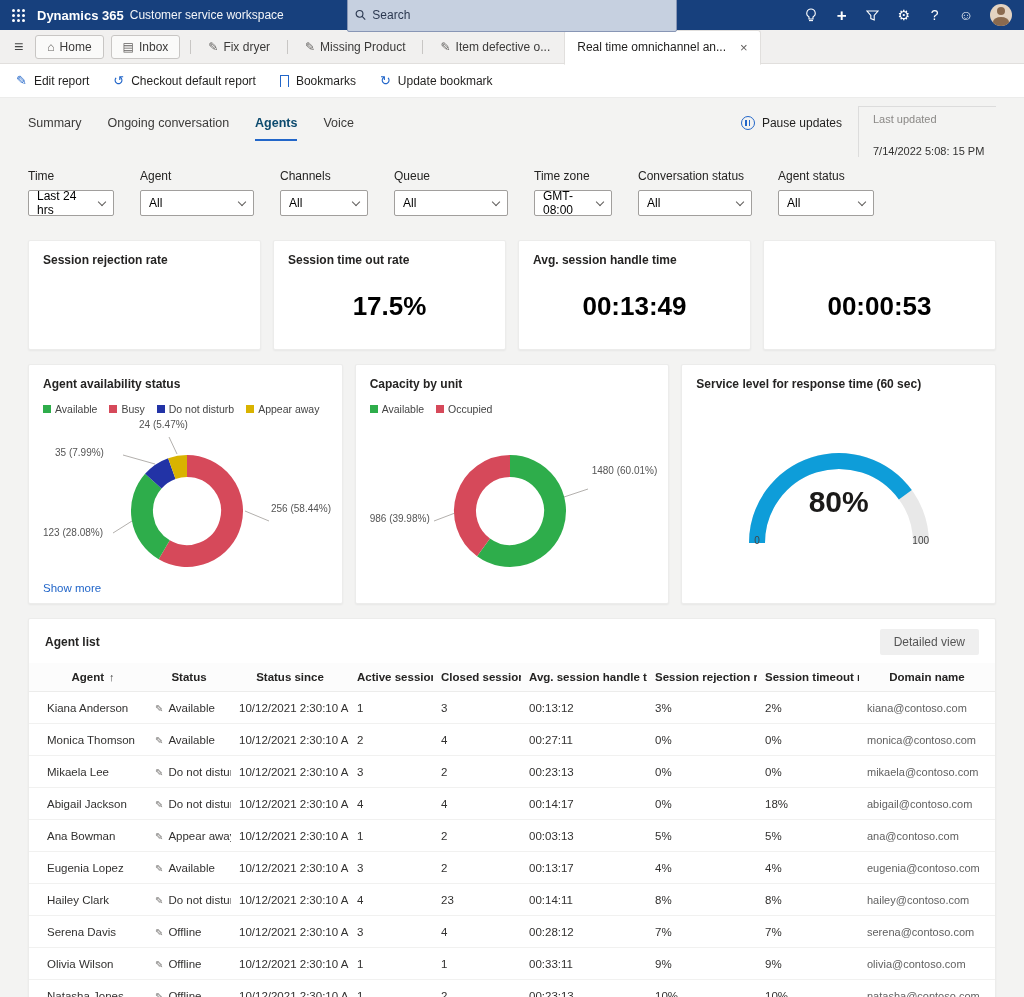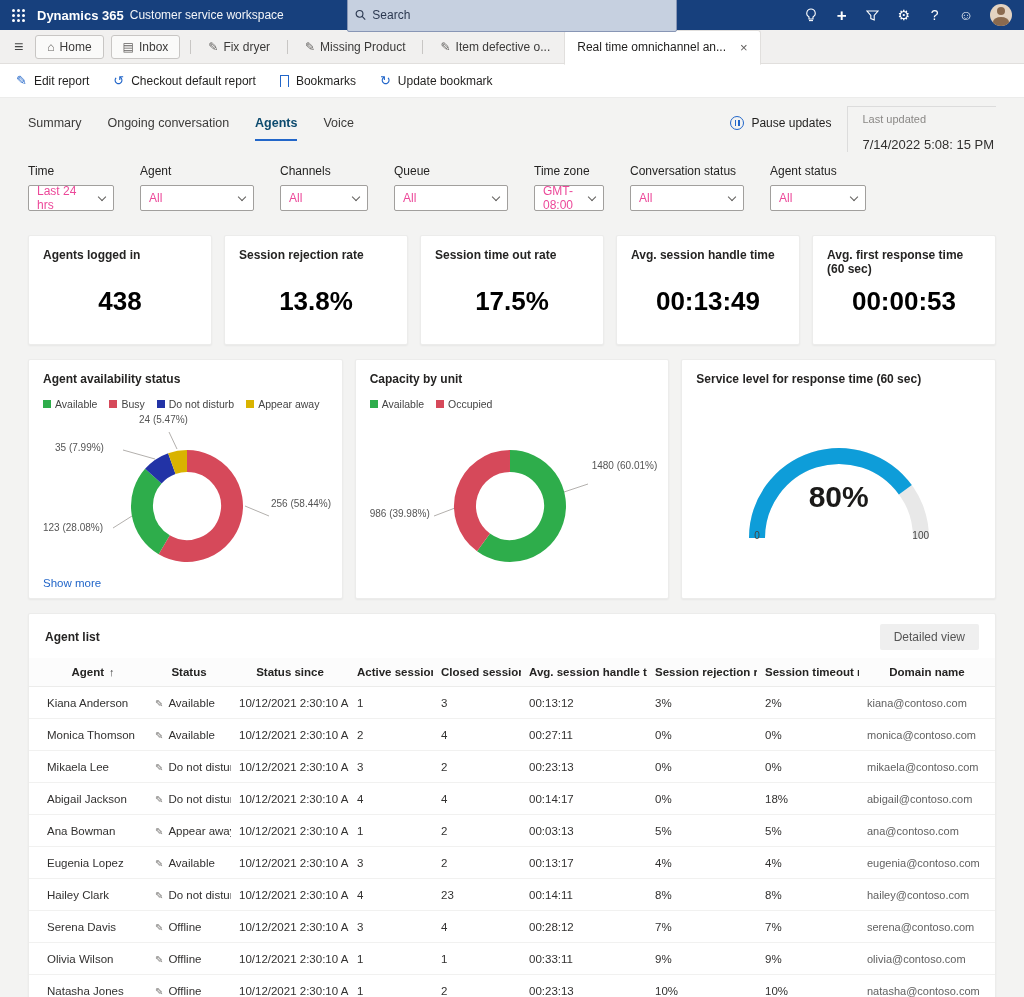--- a/index.html
+++ b/index.html
@@ -45,32 +45,32 @@
   .report-head{display:flex;align-items:flex-start}
   .rtabs{display:flex;gap:26px;font-size:12.5px;padding-top:10px}
   .rtab{color:#3b3a39;cursor:pointer;padding-bottom:9px;border-bottom:2.5px solid transparent}
   .rtab.active{font-weight:bold;color:#0c4a6e;border-bottom-color:#2266c9}
   .head-right{margin-left:auto;display:flex;align-items:flex-start;gap:16px}
   .pause-btn{display:flex;align-items:center;gap:7px;font-size:12px;margin-top:10px;cursor:pointer;background:none;border:none;font-family:inherit;color:#201f1e}
   .pause-ic{width:14px;height:14px;border:1.3px solid #2266c9;border-radius:50%;display:flex;align-items:center;justify-content:center;gap:2px;flex:none}
   .pause-ic i{width:1.5px;height:6px;background:#2266c9}
   .last-updated{border-left:1px solid #dcdcdc;border-top:1px solid #dcdcdc;padding:6px 2px 0 14px;min-width:138px}
   .lu-label{color:#8a8886;font-size:11px}
-  .lu-value{color:#323130;font-size:13px;margin-top:12px}
+  .lu-value{color:#323130;font-size:11px;margin-top:20px}
 
   
   .filters{display:flex;gap:26px;margin-top:12px}
   .flabel{font-size:12px;font-weight:normal;color:#252423;margin-bottom:7px}
-  .fselect{height:26px;border:1px solid #a19f9d;border-radius:2px;background:#fff;display:flex;align-items:center;justify-content:space-between;padding:0 8px;font-size:12px;color:#ec4899;cursor:pointer;gap:8px}
+  .fselect{height:26px;border:1px solid #a19f9d;border-radius:2px;background:#fff;display:flex;align-items:center;justify-content:space-between;padding:0 8px;font-size:12px;color:#000000;cursor:pointer;gap:8px}
   .chev{width:6px;height:6px;border-right:1.3px solid #605e5c;border-bottom:1.3px solid #605e5c;transform:rotate(45deg);margin-top:-3px;flex:none}
   .fgroup:nth-child(1) .fselect{width:86px}
   .fgroup:nth-child(2) .fselect{width:114px}
   .fgroup:nth-child(3) .fselect{width:88px}
   .fgroup:nth-child(4) .fselect{width:114px}
-  .fgroup:nth-child(5) .fselect{width:70px}
+  .fgroup:nth-child(5) .fselect{width:78px}
   .fgroup:nth-child(6) .fselect{width:114px}
   .fgroup:nth-child(7) .fselect{width:96px}
 
   .card{background:#fff;border:1px solid #ececeb;border-radius:2px;box-shadow:0 1px 2px rgba(0,0,0,.05)}
 
   
   .kpis{display:flex;gap:12px;margin-top:24px}
   .kpi-card{flex:1;height:110px;padding:12px 14px;position:relative}
   .kpi-label{font-size:12px;font-weight:bold;color:#252423}
   .kpi-value{position:absolute;left:0;right:0;top:50px;text-align:center;font-size:26px;font-weight:bold;color:#000}
@@ -281,37 +281,31 @@
         <div class="flabel">Agent status</div>
         <div class="fselect">
           <span class="fval">All</span>
           <span class="chev"></span>
         </div>
       </div>
     </div>
 
   <div class="kpis" id="kpis">
       <div class="kpi-card card">
-        <div class="kpi-label">Agents logged in</div>
-        <div class="kpi-value">438</div>
-      </div>
-      <div class="kpi-card card">
         <div class="kpi-label">Session rejection rate</div>
-        <div class="kpi-value">13.8%</div>
       </div>
       <div class="kpi-card card">
         <div class="kpi-label">Session time out rate</div>
         <div class="kpi-value">17.5%</div>
       </div>
       <div class="kpi-card card">
         <div class="kpi-label">Avg. session handle time</div>
         <div class="kpi-value">00:13:49</div>
       </div>
       <div class="kpi-card card">
-        <div class="kpi-label">Avg. first response time (60 sec)</div>
         <div class="kpi-value">00:00:53</div>
       </div>
     </div>
 
   <div class="charts">
 
     <section class="card chart-card">
       <h3 class="chart-title">Agent availability status</h3>
       <ul class="legend">
           <li>

